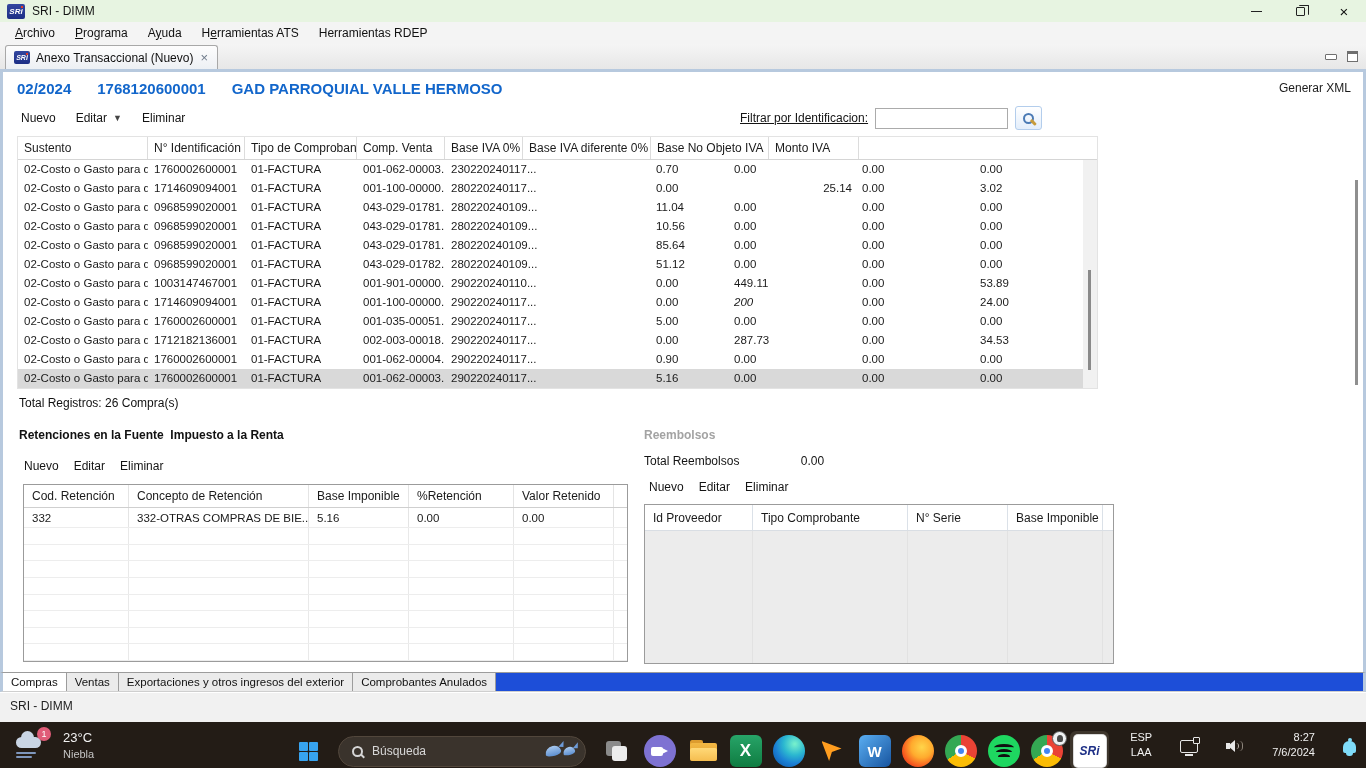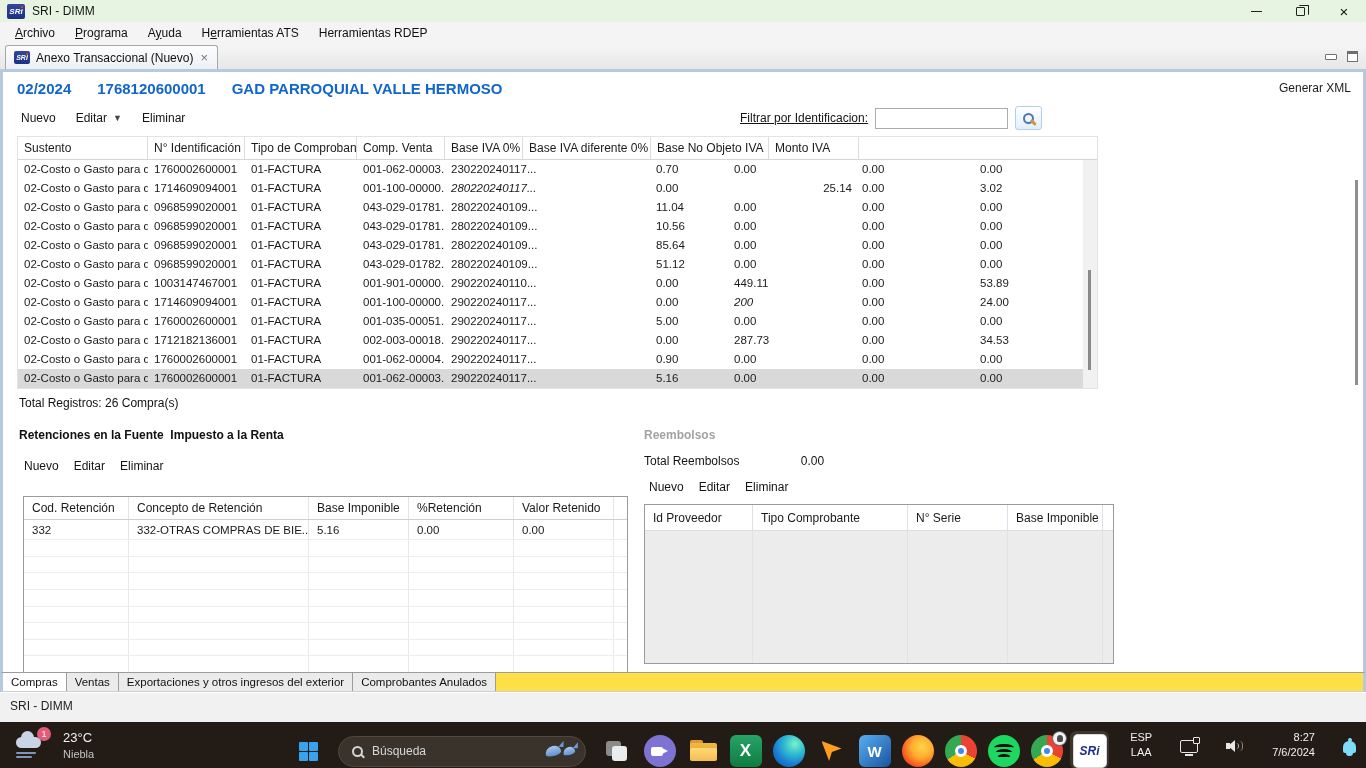--- a/index.html
+++ b/index.html
@@ -62,21 +62,21 @@
   .mt-row .c { padding:3px 4px 0 6px; white-space:nowrap; overflow:hidden; flex-shrink:0; }
   .mt-row.selected { background:#d9d9d9; }
   .mt-scroll { position:absolute; right:0; top:0; width:14px; height:228px; background:#f1f1f1; }
   .mt-scroll .thumb { position:absolute; top:110px; left:5px; width:3px; height:100px; background:#8a8a8a; }
 
   .total-label { position:absolute; left:16px; top:324px; font-size:12px; color:#111; }
 
   
   .ret-title { position:absolute; left:16px; top:356px; font-size:12px; font-weight:bold; color:#111; }
   .ret-toolbar { position:absolute; left:21px; top:387px; font-size:12px; display:flex; gap:15px; color:#141414; }
-  .ret-table { position:absolute; left:20px; top:424px; width:605px; height:178px; border:1px solid #9b9b9b; background:#fff; font-size:11.5px; display:flex; flex-direction:column; }
+  .ret-table { position:absolute; left:20px; top:412px; width:605px; height:178px; border:1px solid #9b9b9b; background:#fff; font-size:11.5px; display:flex; flex-direction:column; }
   .rt-head { display:flex; height:23px; border-bottom:1px solid #cfcfcf; font-size:12px; }
   .rt-head .c, .rt-row .c { padding:4px 4px 0 8px; border-right:1px solid #e4e4e4; white-space:nowrap; overflow:hidden; flex-shrink:0; }
   .rt-head .c:last-child, .rt-row .c:last-child { flex:1; border-right:none; }
   .rt-row { display:flex; height:20px; border-bottom:1px solid #ededed; }
   .rt-empty { flex:1; display:flex; flex-direction:column; }
   .rt-row-empty { flex:1; display:flex; border-bottom:1px solid #ededed; }
   .rt-row-empty .c { border-right:1px solid #e9e9e9; flex-shrink:0; height:100%; }
   .rt-row-empty .c:last-child { flex:1; border-right:none; }
 
   
@@ -88,21 +88,21 @@
   .re-head { display:flex; height:26px; border-bottom:1px solid #d9dee4; font-size:12px; background:#fff; }
   .re-head .c { padding:6px 4px 0 8px; border-right:1px solid #dbe1e8; white-space:nowrap; overflow:hidden; flex-shrink:0; }
   .re-head .c:last-child { flex:1; border-right:none; }
   .re-body { flex:1; background:#ececec; display:flex; }
   .re-body .col { border-right:1px solid #e2e2e2; flex-shrink:0; }
   .re-body .col:last-child { flex:1; border-right:none; }
 
   .page-scroll { position:absolute; right:5px; top:108px; width:3px; height:205px; background:#8f8f8f; }
 
   
-  .bottom-tabs { position:absolute; top:672px; left:0; width:1366px; height:20px; background:#fde047; border-top:1px solid #9c9c9c; border-bottom:1px solid #cfcfcf; display:flex; border-left:3px solid #b7c9de; border-right:3px solid #b7c9de; }
+  .bottom-tabs { position:absolute; top:672px; left:0; width:1366px; height:20px; background:#1d4ed8; border-top:1px solid #9c9c9c; border-bottom:1px solid #cfcfcf; display:flex; border-left:3px solid #b7c9de; border-right:3px solid #b7c9de; }
   .b-tab { font-size:11.5px; padding:3px 8px 0; border-right:1px solid #9c9c9c; background:#ebebeb; color:#111; white-space:nowrap; }
   .b-tab.active { background:#fff; }
   .statusbar { position:absolute; top:693px; left:0; width:1366px; height:29px; background:#f1f1f1; font-size:12px; color:#222; padding:6px 0 0 10px; }
 
   
   .taskbar { position:absolute; top:722px; left:0; width:1366px; height:46px; background:#231c16; color:#eee; }
   .weather { position:absolute; left:16px; top:7px; display:flex; gap:9px; align-items:center; }
   .cloud-wrap { position:relative; width:38px; height:30px; }
   .cloud { position:absolute; left:0; top:8px; width:25px; height:11px; background:#c9d5e4; border-radius:7px; }
   .cloud::before { content:""; position:absolute; top:-6px; left:5px; width:13px; height:13px; border-radius:50%; background:#c9d5e4; }
@@ -278,21 +278,21 @@
           <div class="c" style="width: 78px;">0.70</div>
           <div class="c" style="width: 128px;">0.00</div>
           <div class="c" style="width: 118px;">0.00</div>
           <div class="c" style="width: 90px;">0.00</div>
         </div>
         <div class="mt-row">
           <div class="c" style="width: 130px;">02-Costo o Gasto para d...</div>
           <div class="c" style="width: 97px;">1714609094001</div>
           <div class="c" style="width: 112px;">01-FACTURA</div>
           <div class="c" style="width: 88px;">001-100-00000...</div>
-          <div class="c" style="width: 205px; font-style: italic;">280220240117...</div>
+          <div class="c" style="width: 205px;">280220240117...</div>
           <div class="c" style="width: 78px;">0.00</div>
           <div class="c" style="width: 128px; text-align: right;">25.14</div>
           <div class="c" style="width: 118px;">0.00</div>
           <div class="c" style="width: 90px;">3.02</div>
         </div>
         <div class="mt-row">
           <div class="c" style="width: 130px;">02-Costo o Gasto para d...</div>
           <div class="c" style="width: 97px;">0968599020001</div>
           <div class="c" style="width: 112px;">01-FACTURA</div>
           <div class="c" style="width: 88px;">043-029-01781...</div>

